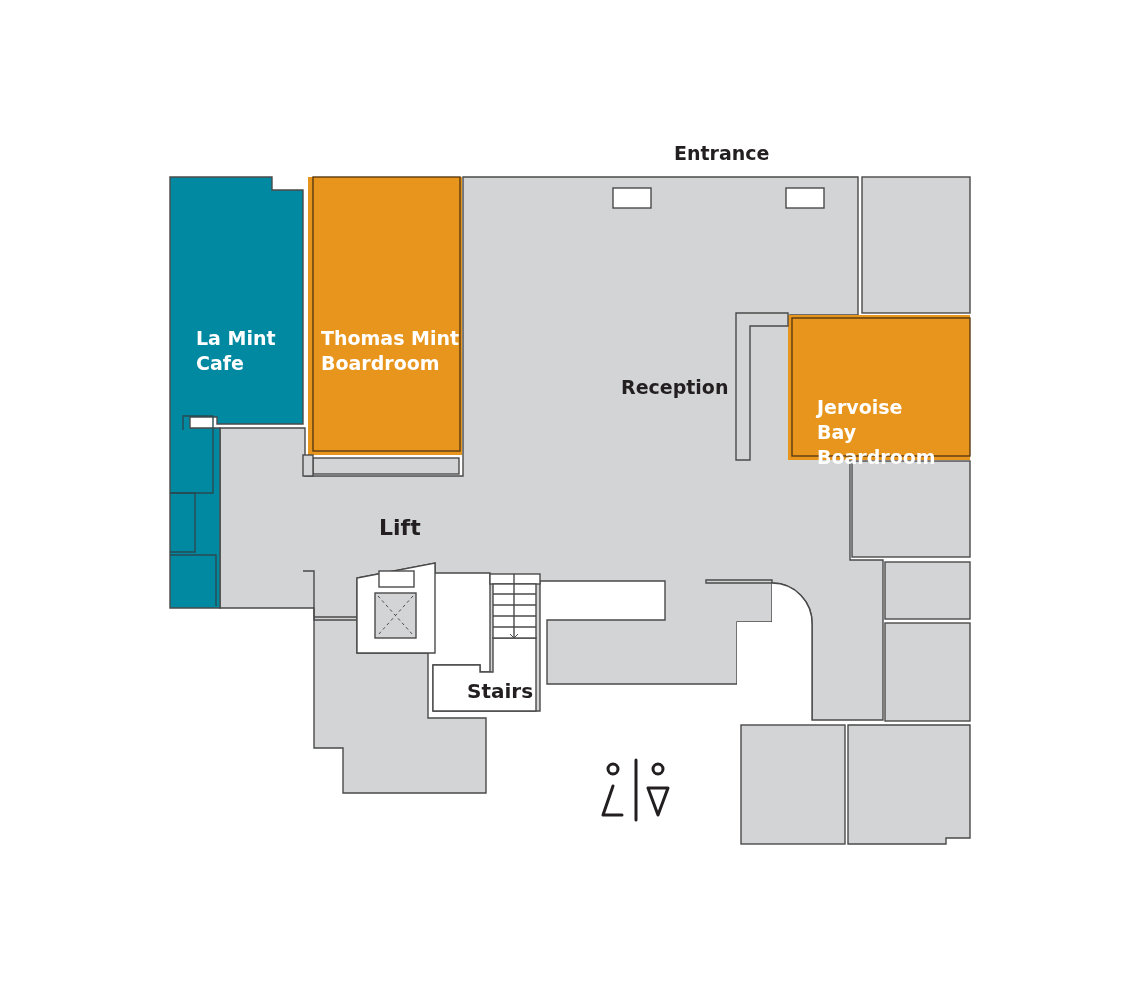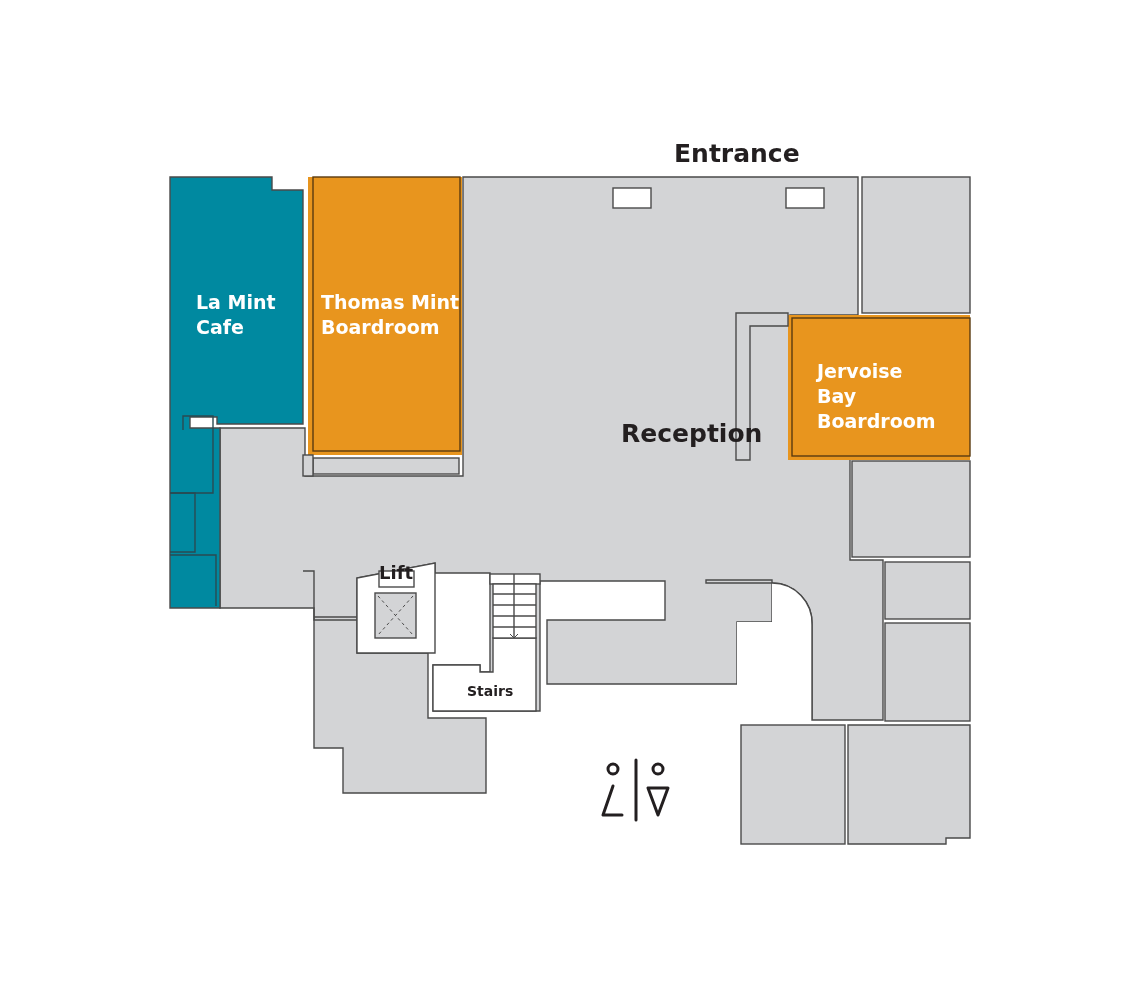--- a/index.html
+++ b/index.html
@@ -1,21 +1,21 @@
 <!DOCTYPE html>
 <html><head>
   <meta charset="utf-8">
   <style>
     html, body { margin: 0; padding: 0; background: #ffffff; }
     body { width: 1140px; height: 987px; position: relative; overflow: hidden; }
     .map-wrap { position: absolute; left: 0; top: 0; width: 1140px; height: 987px; }
     svg { position: absolute; left: 0; top: 0; }
     .lbl { position: absolute; font-family: "DejaVu Sans", sans-serif; font-weight: bold; line-height: 25px; white-space: pre-line; }
-    .lbl-dark { color: #231f20; font-size: 25px; }
-    .lbl-light { color: #ffffff; font-size: 19px; }
+    .lbl-dark { color: #231f20; font-size: 19px; }
+    .lbl-light { color: #ffffff; font-size: 19px; margin-top: 36px; }
   </style>
 </head>
 <body>
 
 <div class="map-wrap">
   <svg width="1140" height="987" viewBox="0 0 1140 987">
     <g stroke="#4a4a4a" stroke-width="1.4" fill="#d3d4d6">
 
       <path d="M463,177 L858,177 L858,315 L790,315 L790,458 L850,458 L850,560 L883,560 L883,720 L812,720 L812,625 A40,40 0 0 0 772,583 L706,583 L706,580 L772,580 L772,622 L737,622 L737,684 L547,684 L547,620 L665,620 L665,581 L540,581 L540,711 L433,711 L433,665 L480,665 L480,672 L490,672 L490,573 L435,573 L435,563 L357,578 L357,653 L428,653 L428,718 L486,718 L486,793 L343,793 L343,748 L314,748 L314,620 L314,608 L220,608 L220,428 L305,428 L305,476 L463,476 Z"></path>
 
@@ -74,22 +74,22 @@
     <g stroke="#231f20" stroke-width="3" fill="none" stroke-linejoin="round" stroke-linecap="round">
       <circle cx="613" cy="769" r="5"></circle>
       <path d="M613,786 L603,815 L622,815"></path>
       <line x1="636" y1="760" x2="636" y2="820"></line>
       <circle cx="658" cy="769" r="5"></circle>
       <path d="M648,788 L668,788 L658,815 Z"></path>
     </g>
   </svg>
 
   <div class="lbl lbl-dark" style="left:674px; top:141px;">Entrance</div>
-  <div class="lbl lbl-dark" style="left:621px; top:375px;margin-top:46px;">Reception</div>
-  <div class="lbl lbl-dark" style="left:379px; top:560px; font-size:18px;">Lift</div>
-  <div class="lbl lbl-dark" style="left:467px; top:679px; font-size:14px;">Stairs</div>
+  <div class="lbl lbl-dark" style="left:621px; top:375px;">Reception</div>
+  <div class="lbl lbl-dark" style="left:379px; top:515px; font-size:22px;">Lift</div>
+  <div class="lbl lbl-dark" style="left:467px; top:679px; font-size:20px;">Stairs</div>
   <div class="lbl lbl-light" style="left:196px; top:290px;">La Mint
 Cafe</div>
   <div class="lbl lbl-light" style="left:321px; top:290px;">Thomas Mint
 Boardroom</div>
   <div class="lbl lbl-light" style="left:817px; top:359px; text-align:left; width:128px;">Jervoise Bay
 Boardroom</div>
 </div>
 
 </body></html>

